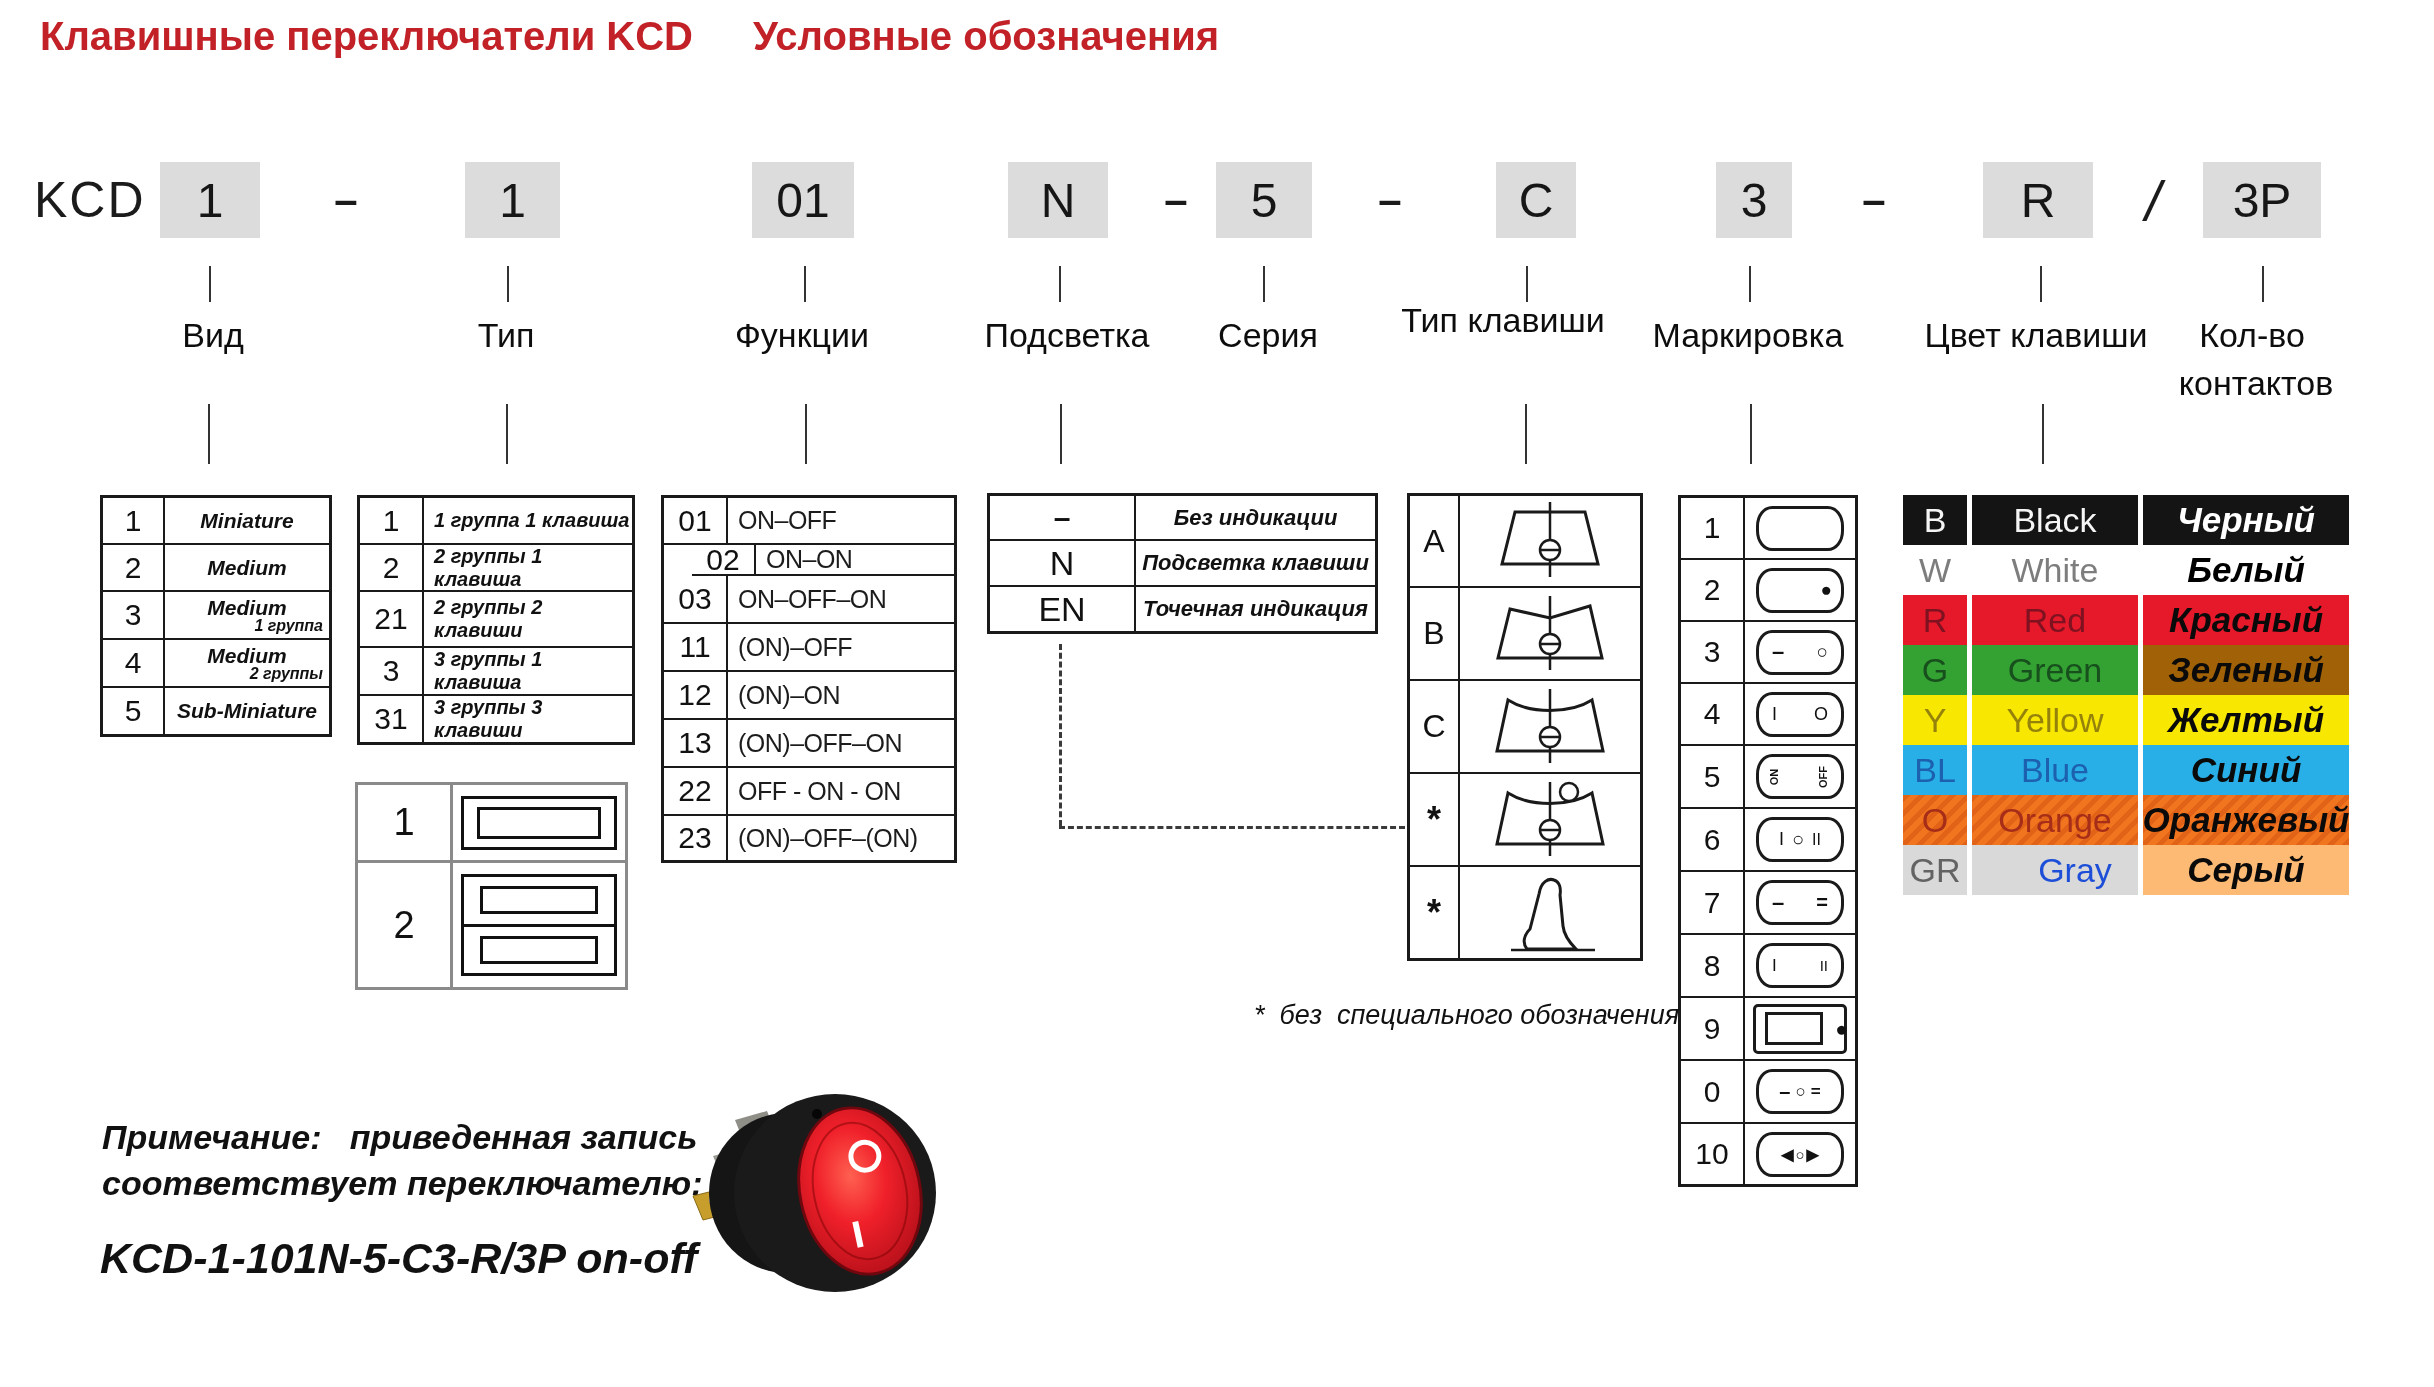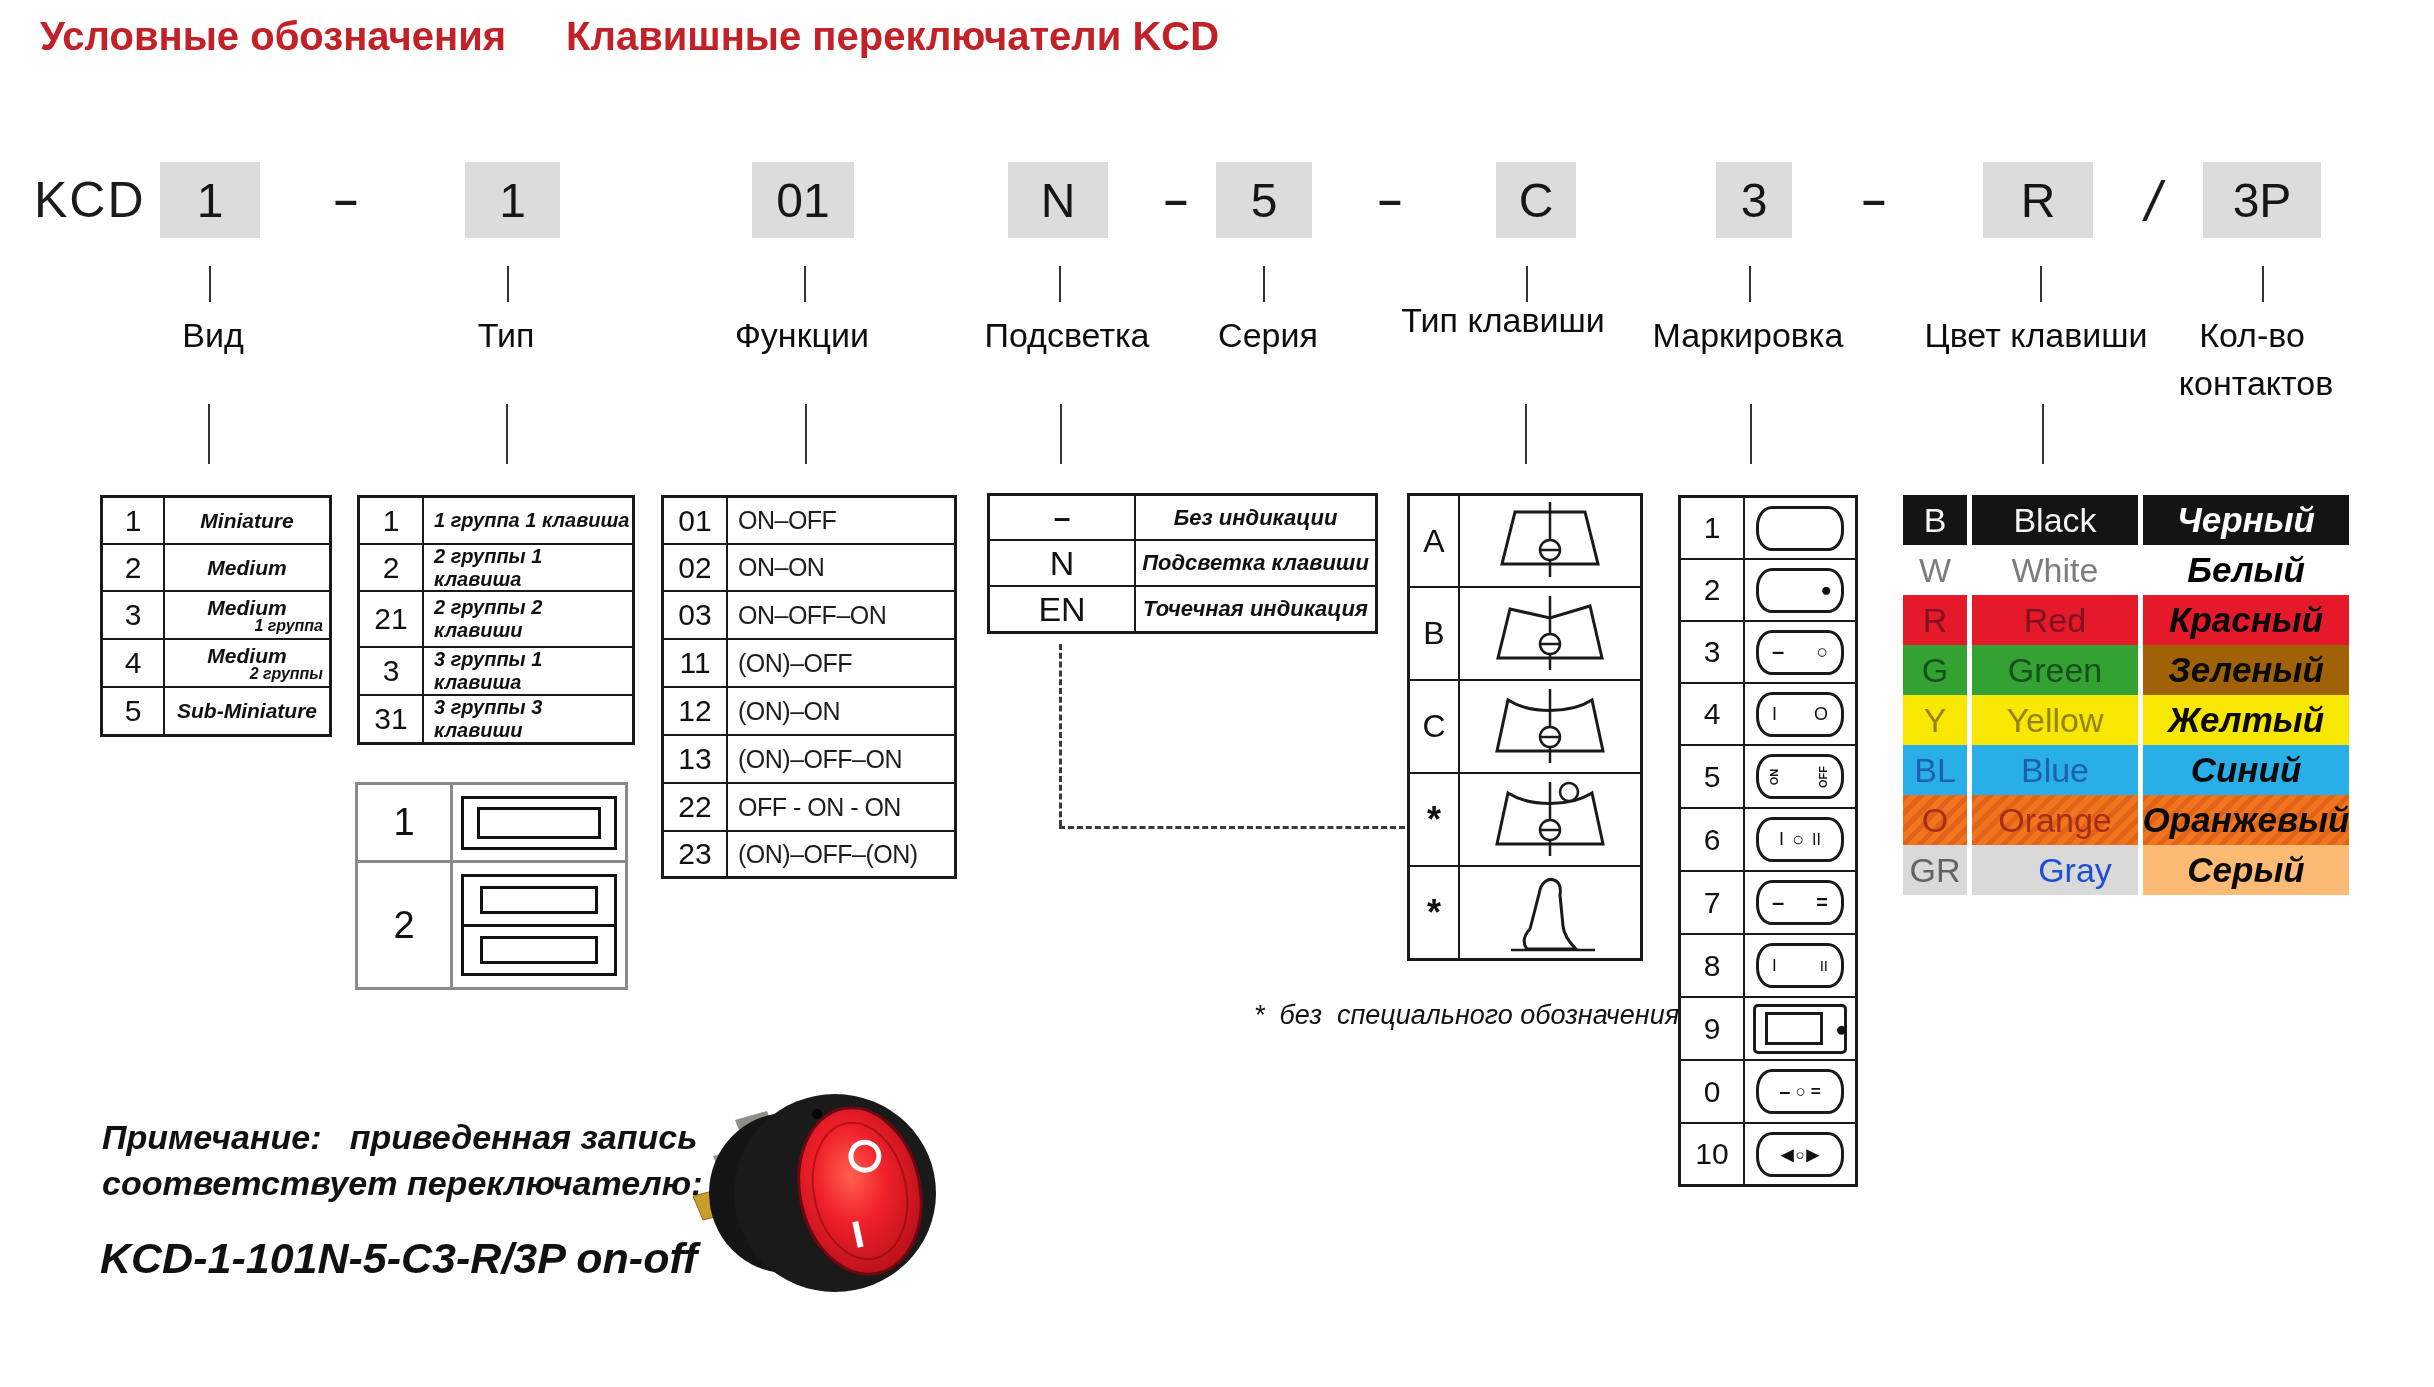--- a/index.html
+++ b/index.html
@@ -79,22 +79,22 @@
   .note1{position:absolute;left:102px;top:1118px;font-size:34px;}
   .note2{position:absolute;left:102px;top:1164px;font-size:34px;}
   .note3{position:absolute;left:100px;top:1234px;font-size:43px;}
 </style>
 </head>
 <body>
 
 <div id="canvas">
 
   <div class="title">
+    <span>Клавишные переключатели KCD</span>
     <span>Условные обозначения</span>
-    <span>Клавишные переключатели KCD</span>
   </div>
 
   <div class="kcd">KCD</div>
   <div class="codebox" style="left:160px;width:100px;">1</div>
   <div class="codesep" style="left:328px;width:36px;">–</div>
   <div class="codebox" style="left:465px;width:95px;">1</div>
   <div class="codebox" style="left:752px;width:102px;">01</div>
   <div class="codebox" style="left:1008px;width:100px;">N</div>
   <div class="codesep" style="left:1158px;width:36px;">–</div>
   <div class="codebox" style="left:1216px;width:96px;">5</div>
@@ -227,21 +227,21 @@
     </div>
   </div>
 
   <div class="tbl" style="left:661px;top:495px;width:296px;">
     <div class="trow" style="height:47px;">
       <div class="tcode" style="width:64px;">01</div>
       <div class="tdesc">
           <span class="fn-name">ON–OFF</span>
         </div>
     </div>
-    <div class="trow" style="height:47px;">
+    <div class="trow" style="height:31px;margin-left:28px;">
       <div class="tcode" style="width:64px;">02</div>
       <div class="tdesc">
           <span class="fn-name">ON–ON</span>
         </div>
     </div>
     <div class="trow" style="height:48px;">
       <div class="tcode" style="width:64px;">03</div>
       <div class="tdesc">
           <span class="fn-name">ON–OFF–ON</span>
         </div>

